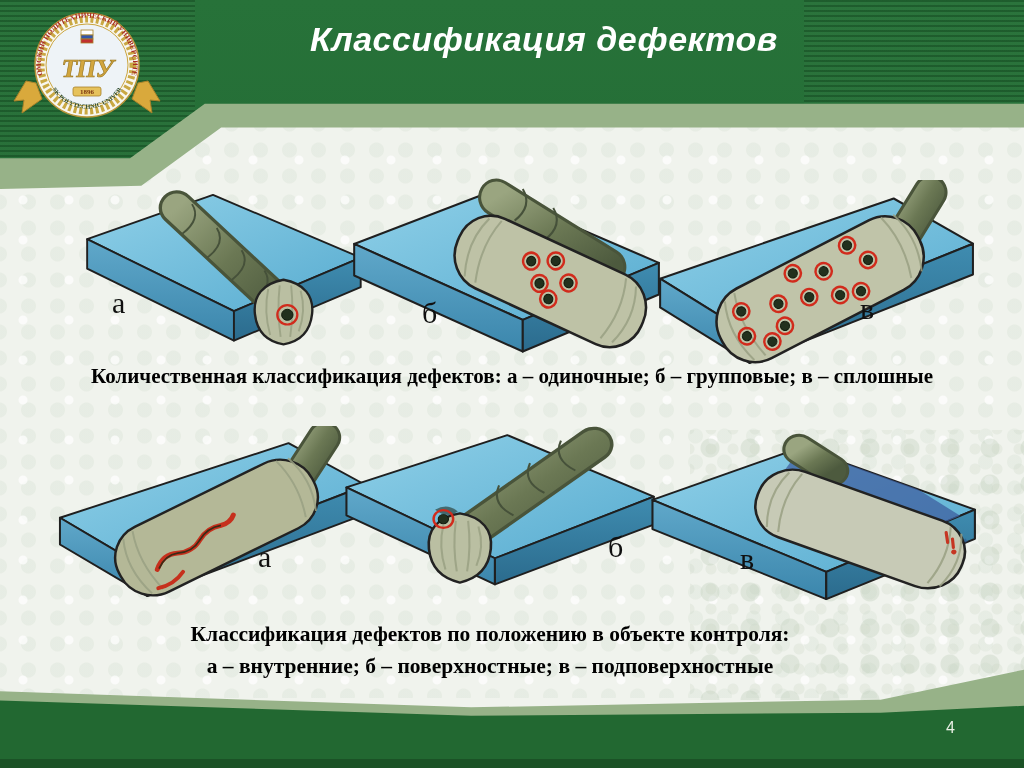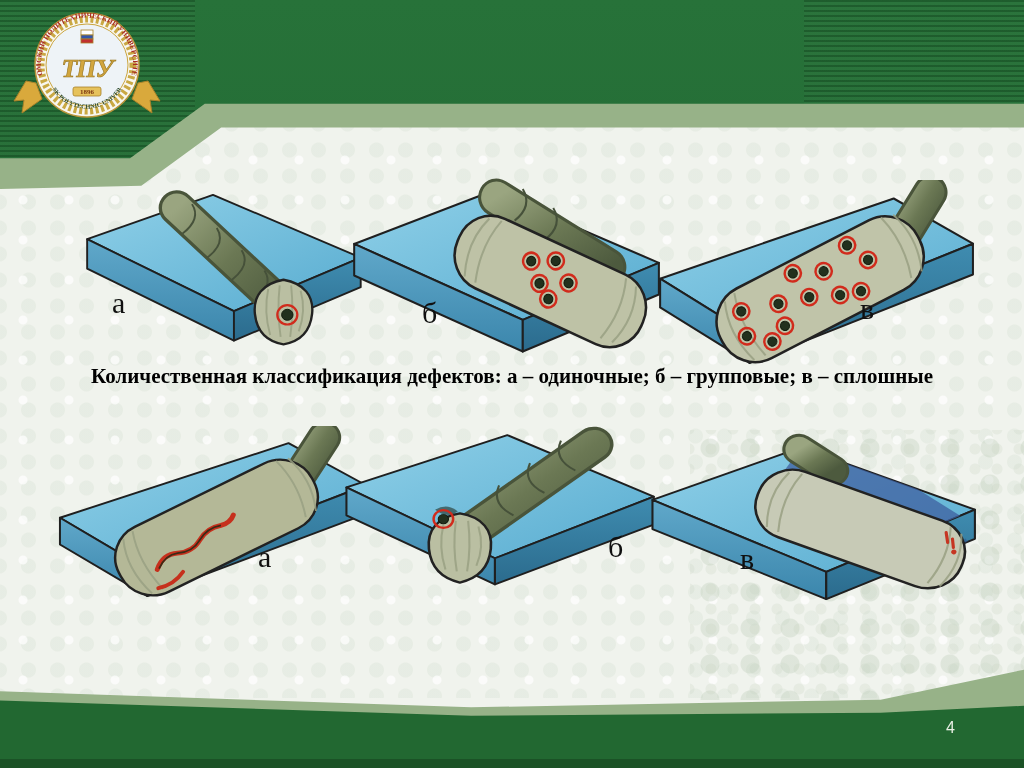--- a/index.html
+++ b/index.html
@@ -110,20 +110,21 @@
   </svg>
 
   <div class="pattern"></div>
   <div class="halftone"></div>
 
   <div class="band-sage"></div>
   <div class="band-dark">
     <div class="stripes left"></div>
     <div class="stripes right"></div>
   </div>
+  <h1 class="title">Классификация дефектов</h1>
 
   <svg class="logo" viewBox="0 0 150 122">
     <defs>
       <path id="arcTop" d="M30,70 A46,46 0 1 1 120,70" fill="none"></path>
       <path id="arcBot" d="M40,86 A41,41 0 0 0 110,86" fill="none"></path>
     </defs>
     <g>
       <path d="M14,78 L2,98 L12,97 L10,110 L30,96 L24,80 Z" fill="#d9a93c" stroke="#a8822a" stroke-width="1"></path>
       <path d="M136,78 L148,98 L138,97 L140,110 L120,96 L126,80 Z" fill="#d9a93c" stroke="#a8822a" stroke-width="1"></path>
     </g>
@@ -351,19 +352,23 @@
         <g>
           <path d="M72,-26 l5,9" stroke="#c63522" stroke-width="3" stroke-linecap="round"></path>
           <path d="M80,-22 l4,8" stroke="#c63522" stroke-width="3" stroke-linecap="round"></path>
           <circle cx="86" cy="-10" r="2.5" fill="#c63522"></circle>
         </g>
       </g>
     </svg>
     <div class="fig-label">в</div>
   </div>
 
+  <div class="caption caption-2">
+    <div>Классификация дефектов по положению в объекте контроля:</div>
+    <div>а – внутренние; б – поверхностные; в – подповерхностные</div>
+  </div>
 
   <div class="footer-sage"></div>
   <div class="footer-dark"></div>
   <div class="footer-strip"></div>
   <div class="page-number">4</div>
 
 </div>
 
 </body></html>

